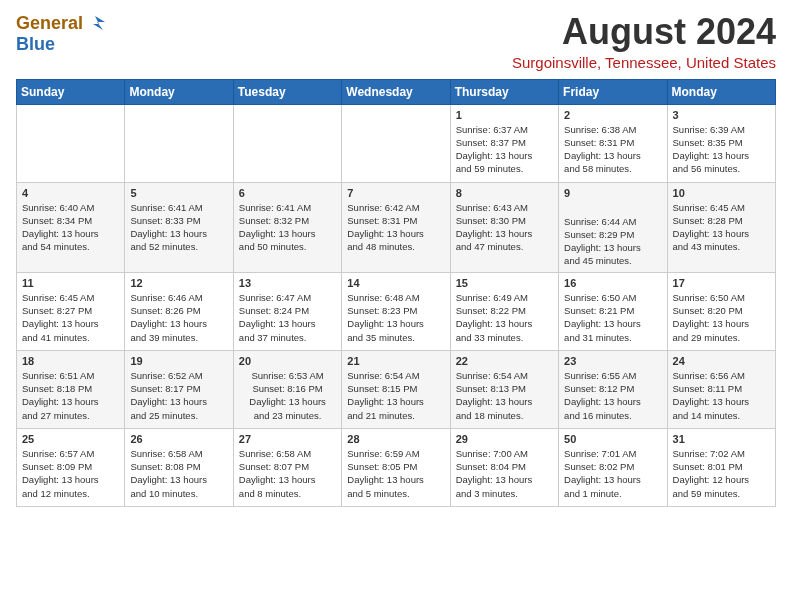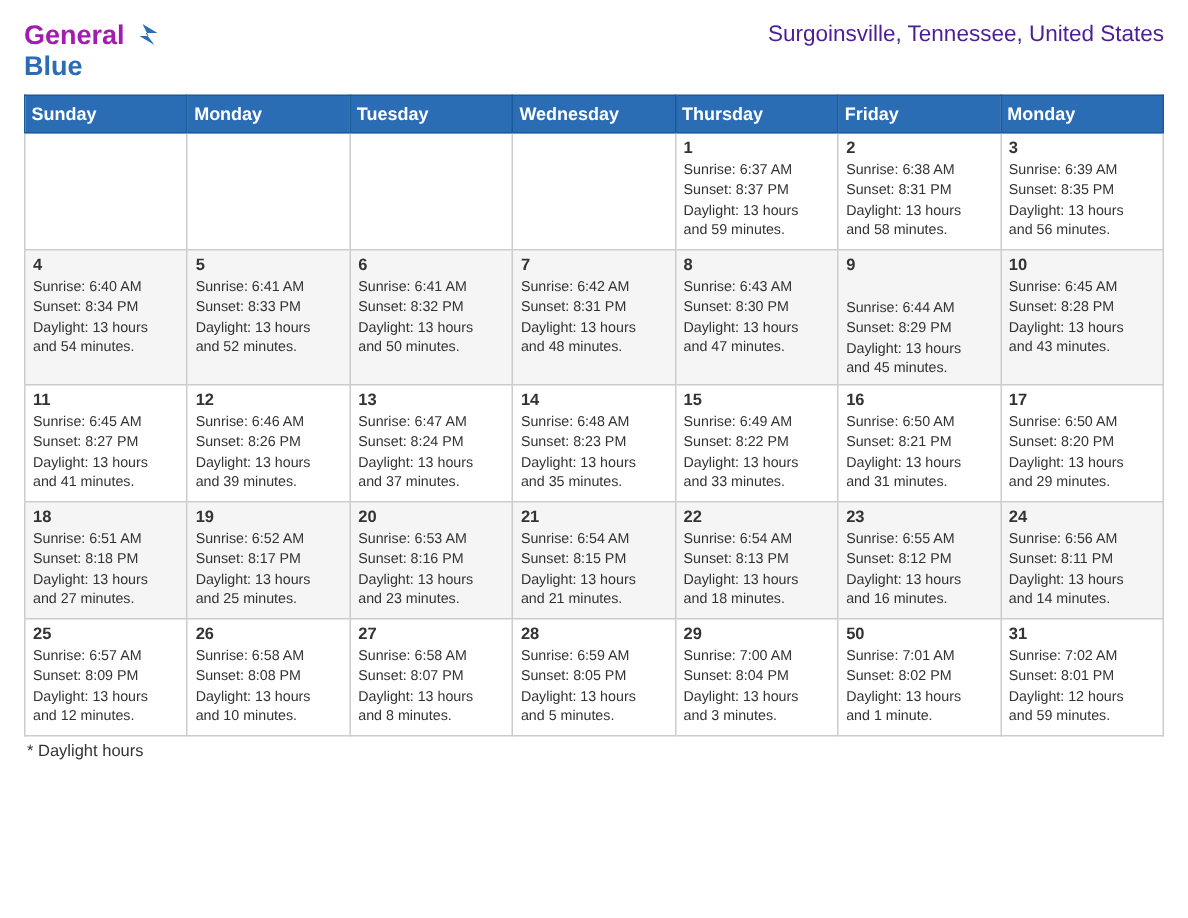--- a/index.html
+++ b/index.html
@@ -25,21 +25,21 @@
       flex-direction: column;
       align-items: flex-start;
     }
     .logo-text {
       display: flex;
       align-items: center;
     }
     .logo-general {
       font-size: 18px;
       font-weight: bold;
-      color: #a21caf;
+      color: #a16207;
     }
     .logo-blue {
       font-size: 18px;
       font-weight: bold;
       color: #2a6db5;
     }
     .logo-icon {
       width: 22px;
       height: 22px;
       margin-left: 2px;
@@ -48,21 +48,21 @@
       text-align: right;
     }
     .month-year {
       font-size: 36px;
       font-weight: bold;
       color: #333;
       line-height: 1.1;
     }
     .location {
       font-size: 15px;
-      color: #4c1d95;
+      color: #b91c1c;
       margin-top: 2px;
     }
     table {
       width: 100%;
       border-collapse: collapse;
       table-layout: fixed;
     }
     thead th {
       background-color: #2a6db5;
       color: #fff;
@@ -113,20 +113,21 @@
     <div class="logo">
       <div class="logo-text">
         <span class="logo-general">General</span>
         <svg class="logo-icon" viewBox="0 0 22 22">
           <polygon points="10,4 20,10 12,10 18,18 8,12 14,12" fill="#2a6db5"></polygon>
         </svg>
       </div>
       <span class="logo-blue">Blue</span>
     </div>
     <div class="title-section">
+      <div class="month-year">August 2024</div>
       <div class="location">Surgoinsville, Tennessee, United States</div>
     </div>
   </div>
 
   <table>
     <thead>
       <tr>
         <th>Sunday</th>
         <th>Monday</th>
         <th>Tuesday</th>
@@ -276,21 +277,21 @@
           </td>
           <td>
             <span class="day-num">19</span>
             <div class="day-info" style="white-space: pre-line;">Sunrise: 6:52 AM
 Sunset: 8:17 PM
 Daylight: 13 hours
 and 25 minutes.</div>
           </td>
           <td>
             <span class="day-num">20</span>
-            <div class="day-info" style="white-space: pre-line;">Sunrise: 6:53 AM
+            <div class="day-info" style="white-space: pre-line; text-align: center;">Sunrise: 6:53 AM
 Sunset: 8:16 PM
 Daylight: 13 hours
 and 23 minutes.</div>
           </td>
           <td>
             <span class="day-num">21</span>
             <div class="day-info" style="white-space: pre-line;">Sunrise: 6:54 AM
 Sunset: 8:15 PM
 Daylight: 13 hours
 and 21 minutes.</div>
@@ -364,16 +365,13 @@
             <span class="day-num">31</span>
             <div class="day-info" style="white-space: pre-line;">Sunrise: 7:02 AM
 Sunset: 8:01 PM
 Daylight: 12 hours
 and 59 minutes.</div>
           </td>
         </tr>
       </tbody>
   </table>
 
-  <div class="footer-note">
-    * <span>Daylight hours</span>
-  </div>
 </div>
 
 </body></html>

